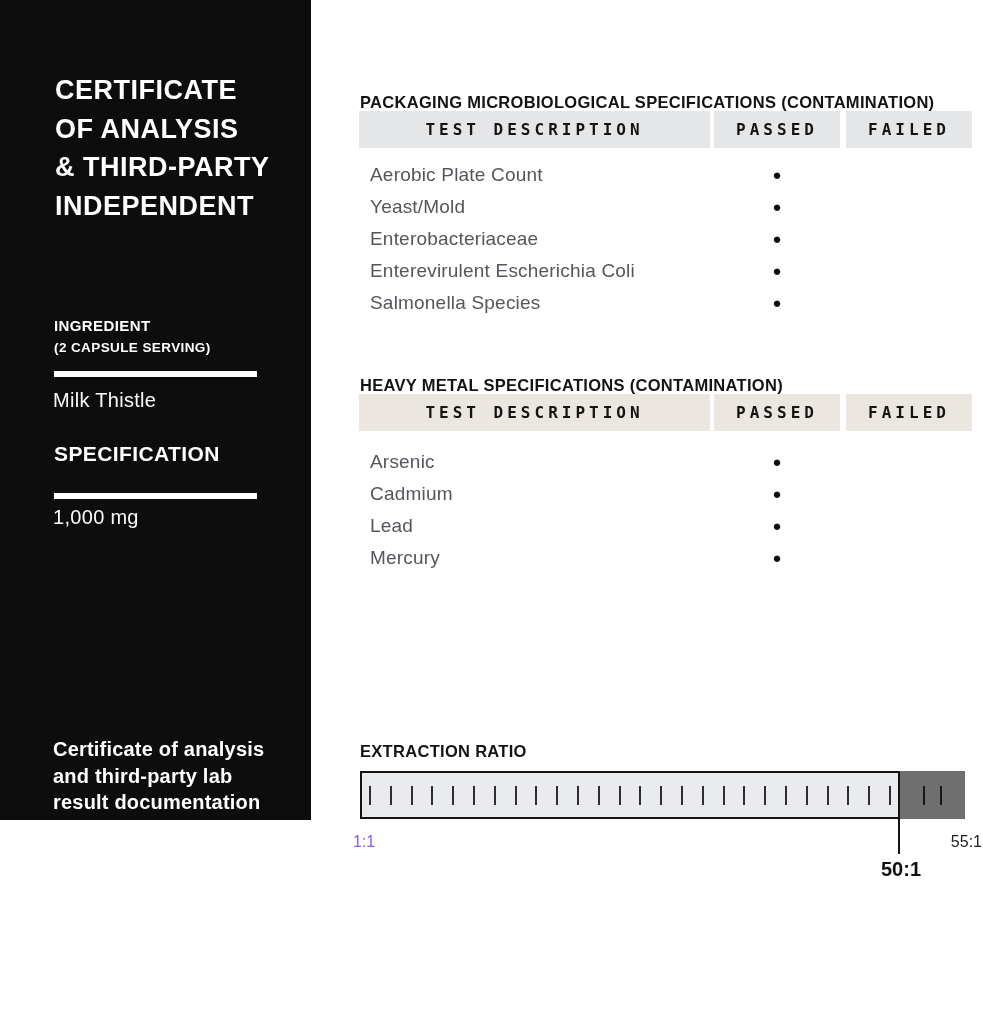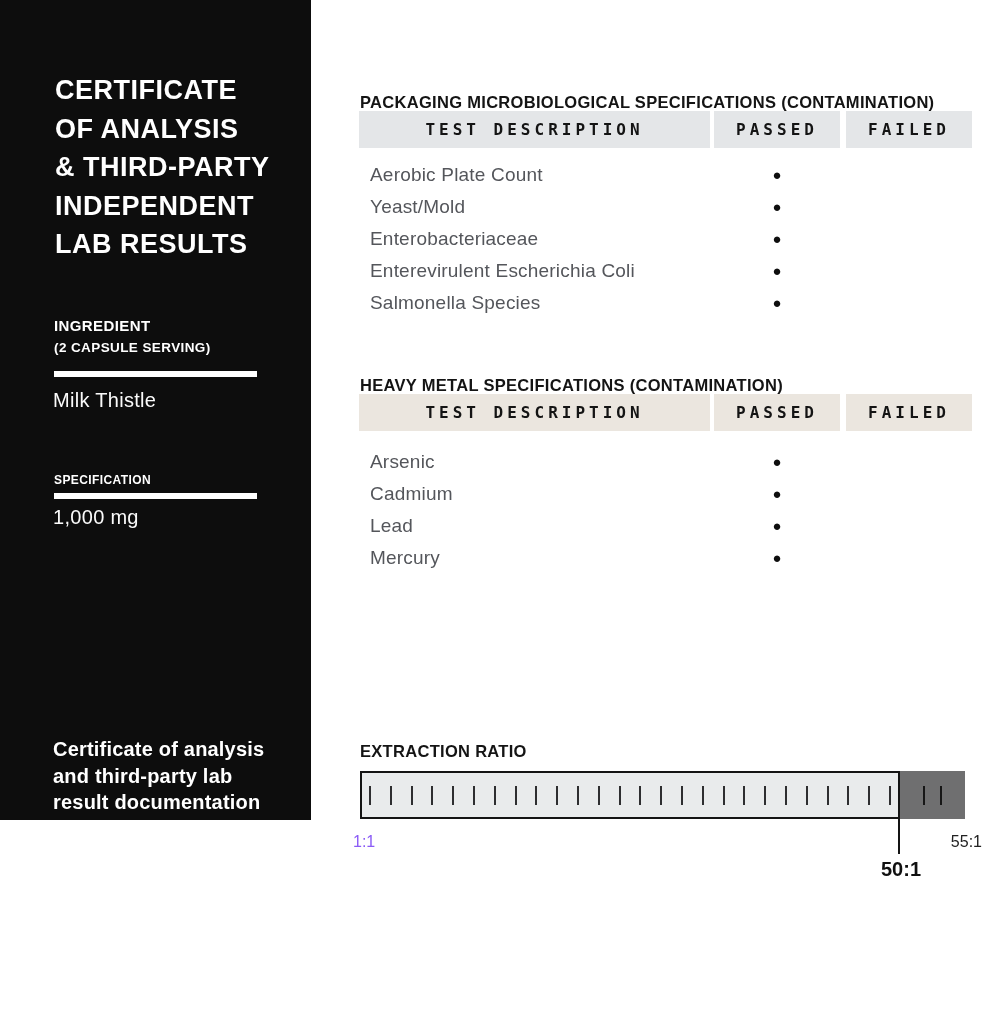--- a/index.html
+++ b/index.html
@@ -12,21 +12,21 @@
   .sidebar{position:absolute;left:0;top:0;width:311px;height:820px;background:#0d0d0d;color:#ffffff;}
   .sidebar-title{position:absolute;left:55px;top:71px;font-size:27px;font-weight:bold;line-height:38.5px;letter-spacing:.5px;}
   .side-label{position:absolute;left:54px;font-weight:bold;letter-spacing:.4px;}
   .lbl-ingredient{top:317px;font-size:15px;}
   .lbl-serving{top:340px;font-size:13.5px;}
   .rule{position:absolute;left:54px;width:203px;height:6px;background:#ffffff;}
   .rule1{top:371px;}
   .rule2{top:493px;}
   .side-value{position:absolute;left:53px;font-size:20px;font-weight:normal;color:#fbfbfb;letter-spacing:.3px;}
   .val-ingredient{top:389px;}
-  .lbl-spec{top:473px;font-size:12px;}
+  .lbl-spec{top:442px;font-size:21px;}
   .val-spec{top:506px;}
   .footnote{position:absolute;left:53px;top:736px;font-size:20px;font-weight:bold;line-height:26.5px;letter-spacing:.2px;}
 
   
   .section-heading{position:absolute;left:360px;font-size:16.5px;font-weight:bold;letter-spacing:.3px;color:#141414;white-space:nowrap;line-height:18px;}
   .h-table1{top:79px;}
   .h-table2{top:362px;}
   .h-extraction{top:728px;}
 
   
@@ -63,21 +63,20 @@
 </style>
 </head>
 <body>
 
 <aside class="sidebar">
   <div class="sidebar-title">
     <div>CERTIFICATE</div>
     <div>OF ANALYSIS</div>
     <div>&amp; THIRD-PARTY</div>
     <div>INDEPENDENT</div>
-    <div>LAB RESULTS</div>
   </div>
 
   <div class="side-label lbl-ingredient">INGREDIENT</div>
   <div class="side-label lbl-serving">(2 CAPSULE SERVING)</div>
   <div class="rule rule1"></div>
   <div class="side-value val-ingredient">Milk Thistle</div>
 
   <div class="side-label lbl-spec">SPECIFICATION</div>
   <div class="rule rule2"></div>
   <div class="side-value val-spec">1,000 mg</div>

